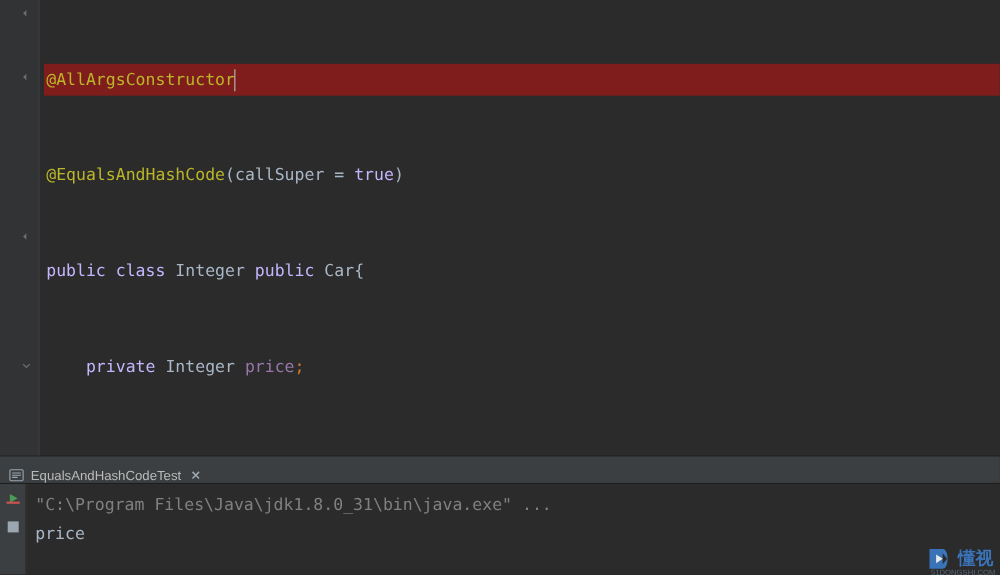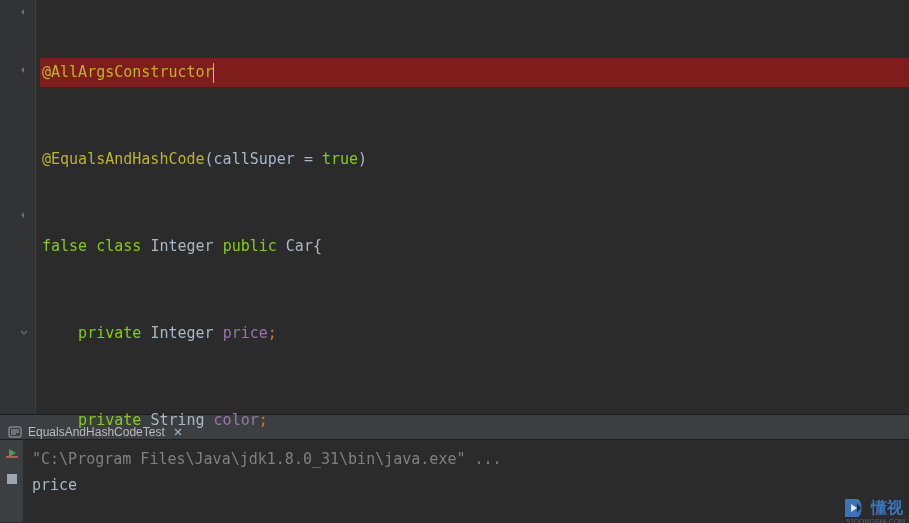--- a/index.html
+++ b/index.html
@@ -41,21 +41,21 @@
       flex: 1;
       padding-left: 4px;
       line-height: 29px;
       white-space: pre;
       position: relative;
     }
     .code-line { height: 29px; padding-left: 2px; }
     .caret-line { background: #7f1d1d; }
     .caret { display: inline-block; width: 1px; height: 20px; background: #bbbbbb; vertical-align: middle; margin-left: -1px; }
     .ann { color: #bbb529; }
-    .kw { color: #84cc16; }
+    .kw { color: #c4b5fd; }
     .fld { color: #9876aa; }
     .semi { color: #cc7832; }
     .panel-divider {
       height: 1px;
       background: #1c1c1c;
     }
     .tab-bar {
       height: 25px;
       background: #3c3f41;
       border-bottom: 1px solid #1e1e1e;
@@ -170,23 +170,22 @@
       </div>
     <div class="fold" style="top:325px">
         <svg width="10" height="10" viewBox="0 0 10 10">
           <path d="M2 5 L5 8 L8 5"></path>
         </svg>
       </div>
   </div>
   <div class="code">
     <div class="code-line caret-line"><span class="ann">@AllArgsConstructor</span><span class="caret"></span></div>
     <div class="code-line"><span class="ann">@EqualsAndHashCode</span><span>(callSuper = </span><span class="kw">true</span><span>)</span></div>
-    <div class="code-line"><span class="kw">false class </span><span>Integer </span><span class="kw">public </span><span>Car{</span></div>
+    <div class="code-line"><span class="kw">public class </span><span>Integer </span><span class="kw">public </span><span>Car{</span></div>
     <div class="code-line"><span class="kw">    private </span><span>Integer </span><span class="fld">price</span><span class="semi">;</span></div>
-    <div class="code-line"><span class="kw">    private </span><span>String </span><span class="fld">color</span><span class="semi">;</span></div>
     
     
     
     
     
     
     
   </div>
 </div>
 

